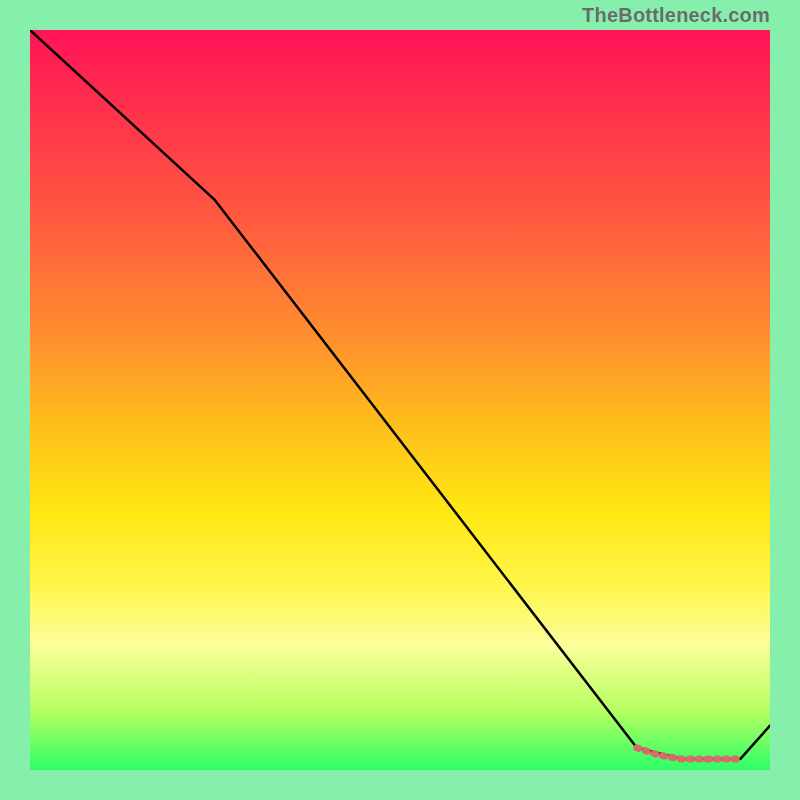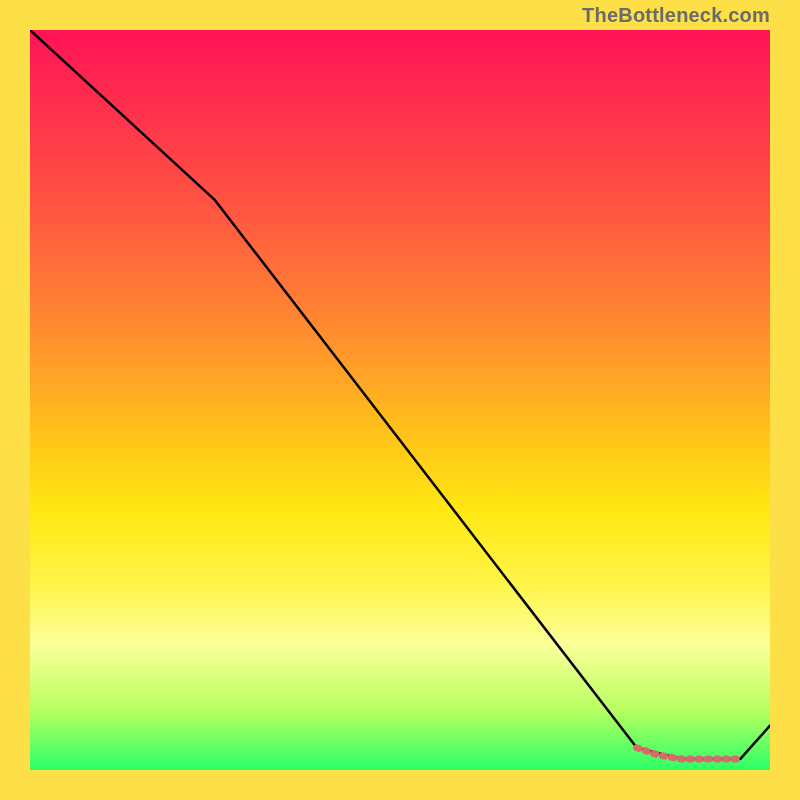--- a/index.html
+++ b/index.html
@@ -8,21 +8,21 @@
     width: 800px;
     height: 800px;
     background: #000;
     overflow: hidden;
     font-family: Arial, Helvetica, sans-serif;
   }
   .frame {
     position: absolute;
     top: 0; left: 0;
     width: 800px; height: 800px;
-    background: #fde047;
+    background: #86efac;
   }
   .plot {
     position: absolute;
     top: 30px;
     left: 30px;
     width: 740px;
     height: 740px;
     overflow: hidden;
   }
   .gradient {

